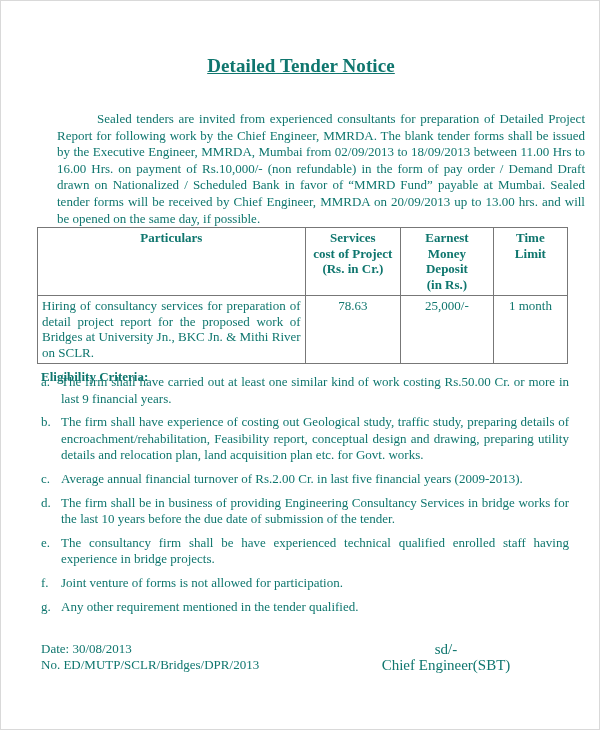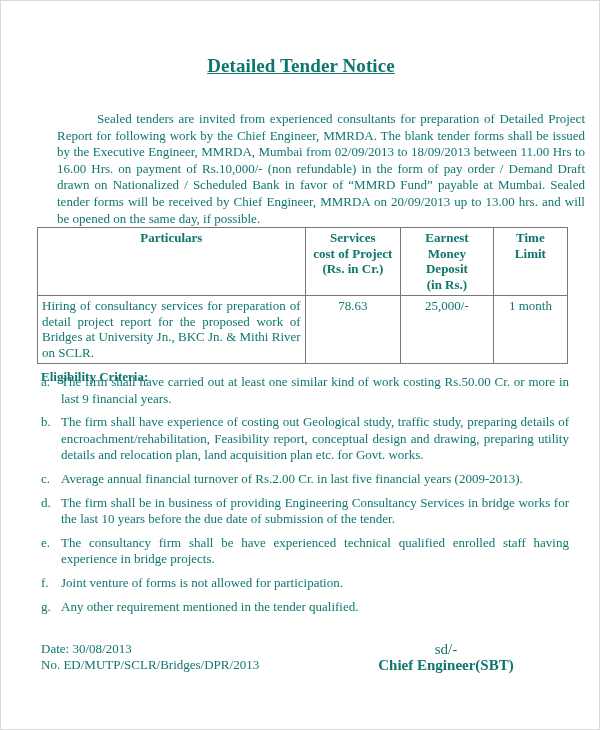--- a/index.html
+++ b/index.html
@@ -37,21 +37,21 @@
   }
   ol.criteria li { position: relative; padding-left: 20px; margin-bottom: 7px; text-align: justify; }
   ol.criteria li .marker { position: absolute; left: 0; top: 0; }
   .footer-left {
     position: absolute; top: 640px; left: 40px; font-size: 13px; line-height: 16px;
   }
   .footer-right {
     position: absolute; top: 640px; left: 370px; width: 150px; text-align: center;
     font-size: 15px; line-height: 16px;
   }
-  .footer-right .sig-title { font-weight: bold; }
+  .footer-right .sig-title { font-weight: normal; }
 </style>
 </head>
 <body>
 
 <div class="page">
   <div class="title">Detailed Tender Notice</div>
 
   <p class="intro">Sealed tenders are invited from experienced consultants for preparation of Detailed Project Report for following work by the Chief Engineer, MMRDA. The blank tender forms shall be issued by the Executive Engineer, MMRDA, Mumbai from 02/09/2013 to 18/09/2013 between 11.00 Hrs to 16.00 Hrs. on payment of Rs.10,000/- (non refundable) in the form of pay order / Demand Draft drawn on Nationalized / Scheduled Bank in favor of “MMRD Fund” payable at Mumbai. Sealed tender forms will be received by Chief Engineer, MMRDA on 20/09/2013 up to 13.00 hrs. and will be opened on the same day, if possible.</p>
 
   <table class="tender">

